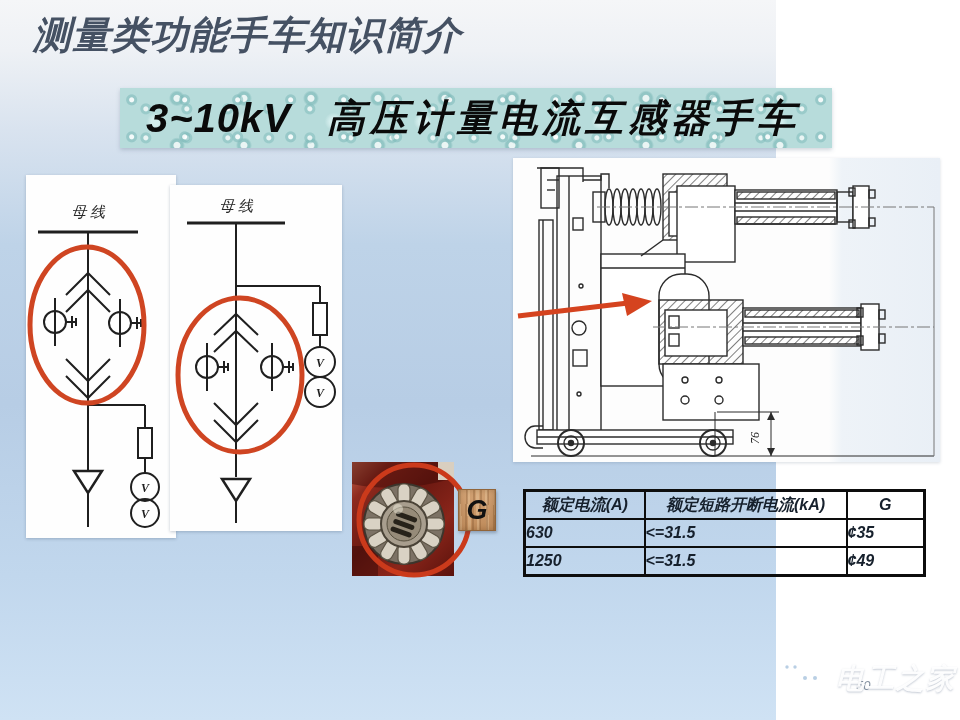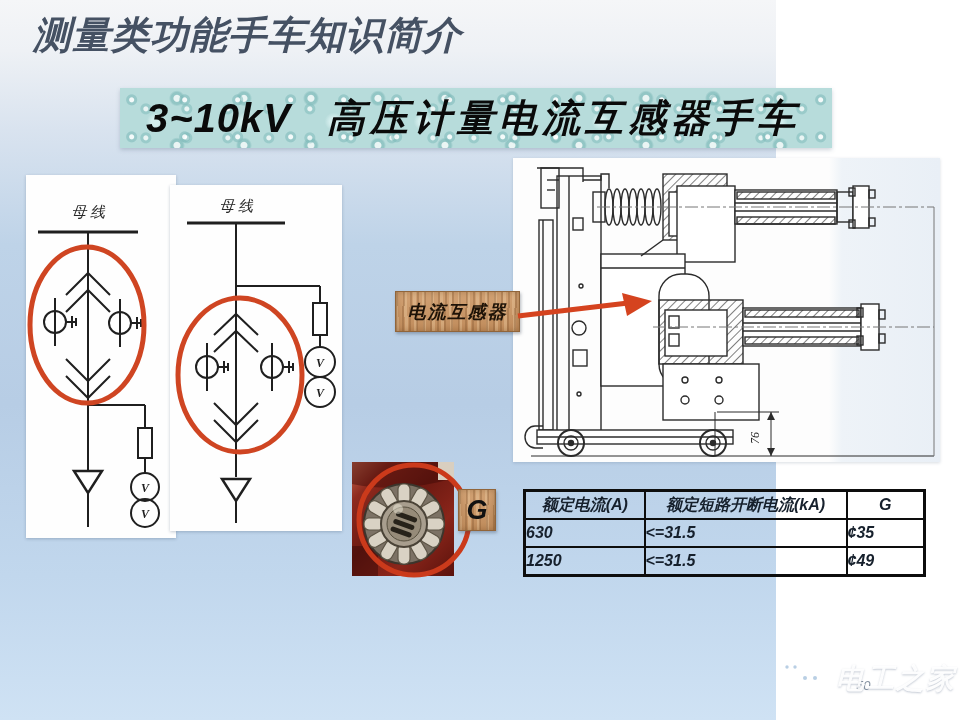--- a/index.html
+++ b/index.html
@@ -288,23 +288,20 @@
         <line x1="204" y1="254" x2="266" y2="254" stroke-width="1"></line>
         <line x1="202" y1="254" x2="202" y2="298" stroke-width="1"></line>
         <line x1="258" y1="254" x2="258" y2="298" stroke-width="1"></line>
         <polygon points="258,254 254,262 262,262" fill="#2b2b2b" stroke="none"></polygon>
         <polygon points="258,298 254,290 262,290" fill="#2b2b2b" stroke="none"></polygon>
       </g>
       <text x="246" y="280" transform="rotate(-90 246,280)" font-size="12" fill="#222" text-anchor="middle">76</text>
     </svg>
   </div>
 
-  <div class="ct-plate wood">
-    <span>电流互感器</span>
-  </div>
   <svg class="arrow-svg" viewBox="0 0 140 38">
     <line x1="2" y1="26" x2="112" y2="13" stroke="#d5431f" stroke-width="5"></line>
     <polygon points="106,3 136,11 111,26" fill="#d5431f"></polygon>
   </svg>
 
   <div class="photo">
     <svg viewBox="0 0 102 114" width="102" height="114">
       <path d="M0,0 h102 v16 q-52,16 -102,6 z" fill="rgba(58,8,6,.45)"></path>
       <rect x="86" y="0" width="16" height="18" fill="#d9cfc0"></rect>
       <rect x="0" y="84" width="26" height="30" fill="rgba(40,5,4,.4)"></rect>

